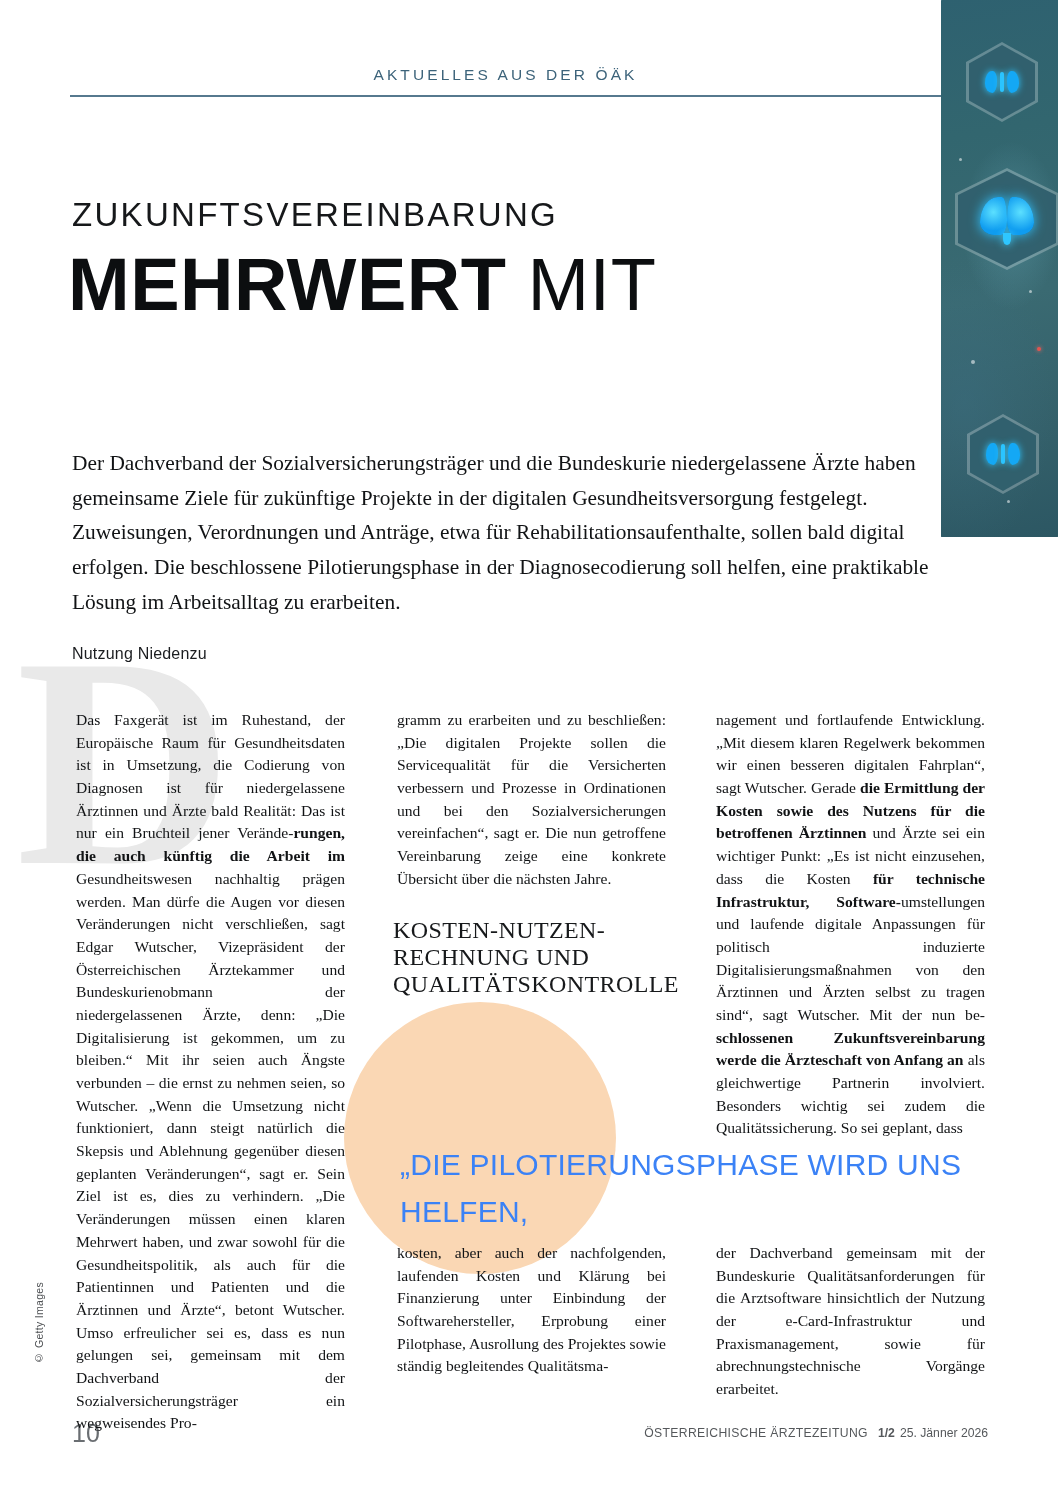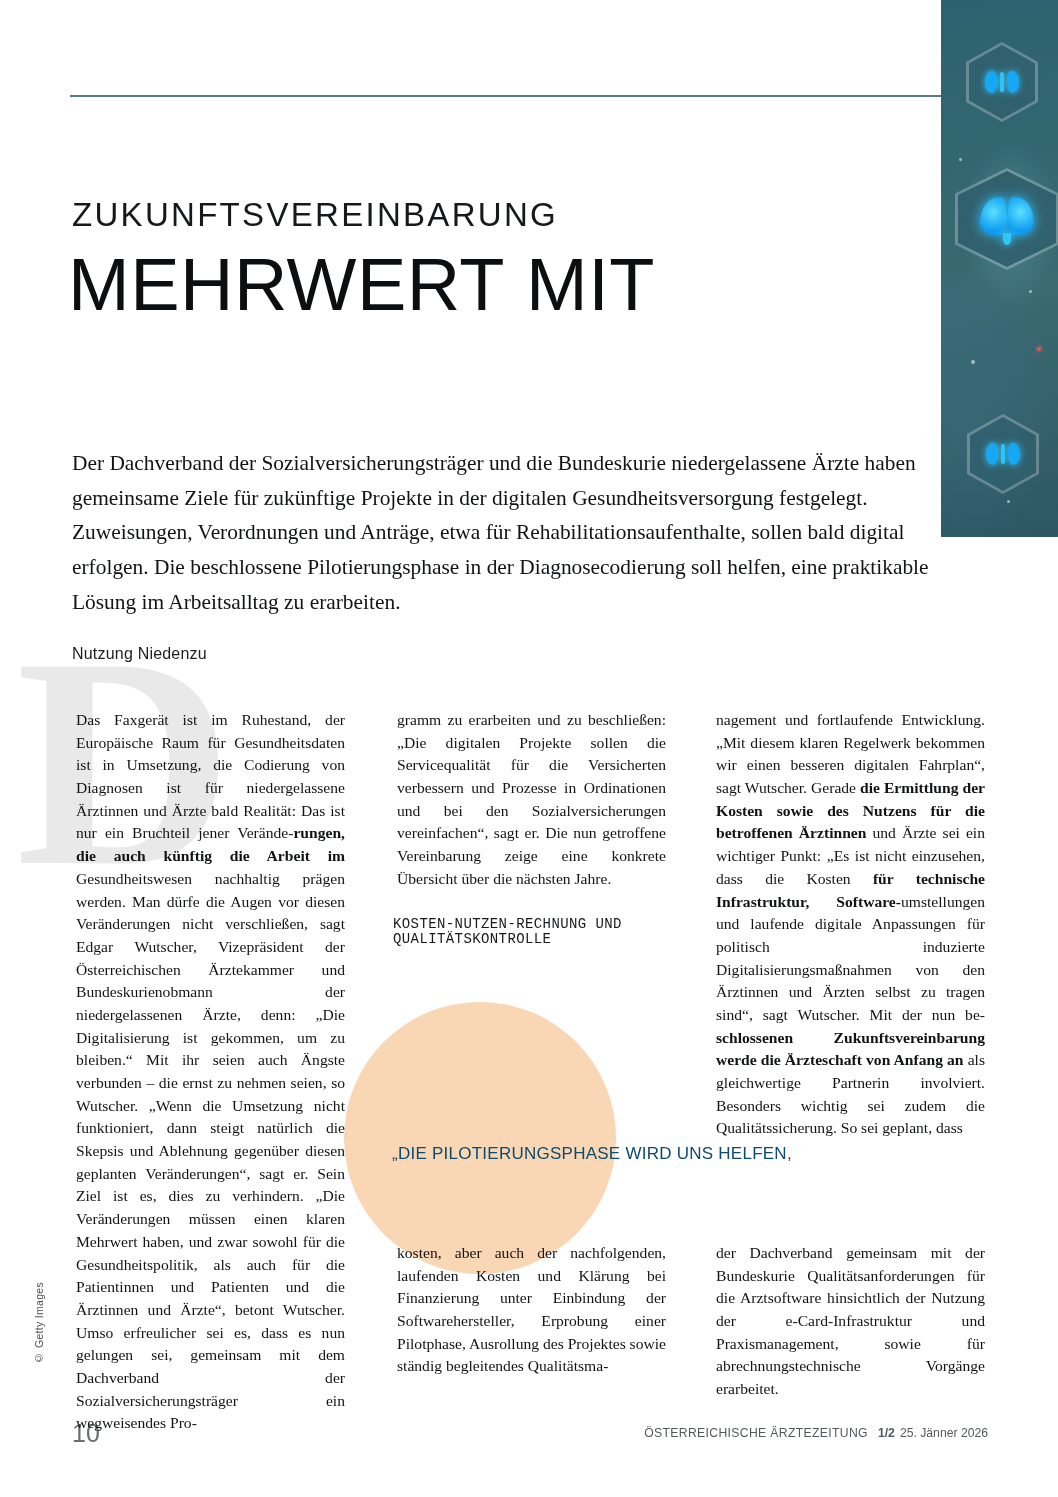--- a/index.html
+++ b/index.html
@@ -132,21 +132,21 @@
     position: absolute;
     left: 68px;
     top: 248px;
     width: 860px;
     font-size: 74px;
     line-height: 0.99;
     letter-spacing: 0.5px;
     color: #0c0e10;
     font-weight: 300;
   }
-  .headline .strong { font-weight: 400; }
+  .headline .strong { font-weight: 700; }
 
   
   .lead {
     position: absolute;
     left: 72px;
     top: 446px;
     width: 862px;
     font-family: Liberation Serif, serif;
     font-size: 21.4px;
     line-height: 1.62;
@@ -207,51 +207,51 @@
     text-align: justify;
     hyphens: manual;
   }
   .col.c1 { left: 0; }
   .col.c2 { left: 321px; }
   .col.c3 { left: 640px; }
   .col p { margin: 4px; }
   .col b { font-weight: 700; }
 
   .subhead {
-    font-family: Liberation Mono, monospace;
-    font-size: 14px;
+    font-family: Liberation Serif, serif;
+    font-size: 24px;
     line-height: 1.13;
     letter-spacing: 0.4px;
     font-weight: 300;
     color: #17191b;
     margin: 26px 0 22px 0;
     text-align: left;
   }
 
   
   .cols-lower {
     position: absolute;
     left: 72px;
     top: 1238px;
     width: 917px;
     z-index: 2;
   }
 
   
   .pullquote {
     position: absolute;
-    left: 392px;
+    left: 400px;
     top: 1141px;
     width: 600px;
     font-family: "Liberation Sans", sans-serif;
-    font-size: 17px;
+    font-size: 30px;
     line-height: 1.58;
     letter-spacing: 0.25px;
     font-weight: 300;
-    color: #0c4a6e;
+    color: #3b82f6;
     z-index: 2;
   }
   .pullquote .strong { font-weight: 700; }
 
   
   .credit {
     position: absolute;
     left: 33px;
     top: 1282px;
     font-size: 10.5px;
@@ -315,20 +315,21 @@
         </div>
       </div>
     </div>
     <div class="dot-red"></div>
     <div class="dot-w" style="left:18px;top:158px;width:3px;height:3px;"></div>
     <div class="dot-w" style="left:88px;top:290px;width:3px;height:3px;"></div>
     <div class="dot-w" style="left:30px;top:360px;width:4px;height:4px;"></div>
     <div class="dot-w" style="left:66px;top:500px;width:3px;height:3px;"></div>
   </div>
 
+  <div class="kicker">AKTUELLES AUS DER ÖÄK</div>
   <div class="rule"></div>
 
   <div class="dropcap-wm">D</div>
 
   <div class="blob"></div>
 
   <div class="eyebrow">ZUKUNFTSVEREINBARUNG</div>
   <div class="headline">
     <span class="strong">MEHRWERT</span><span> MIT</span><br>
   </div>

